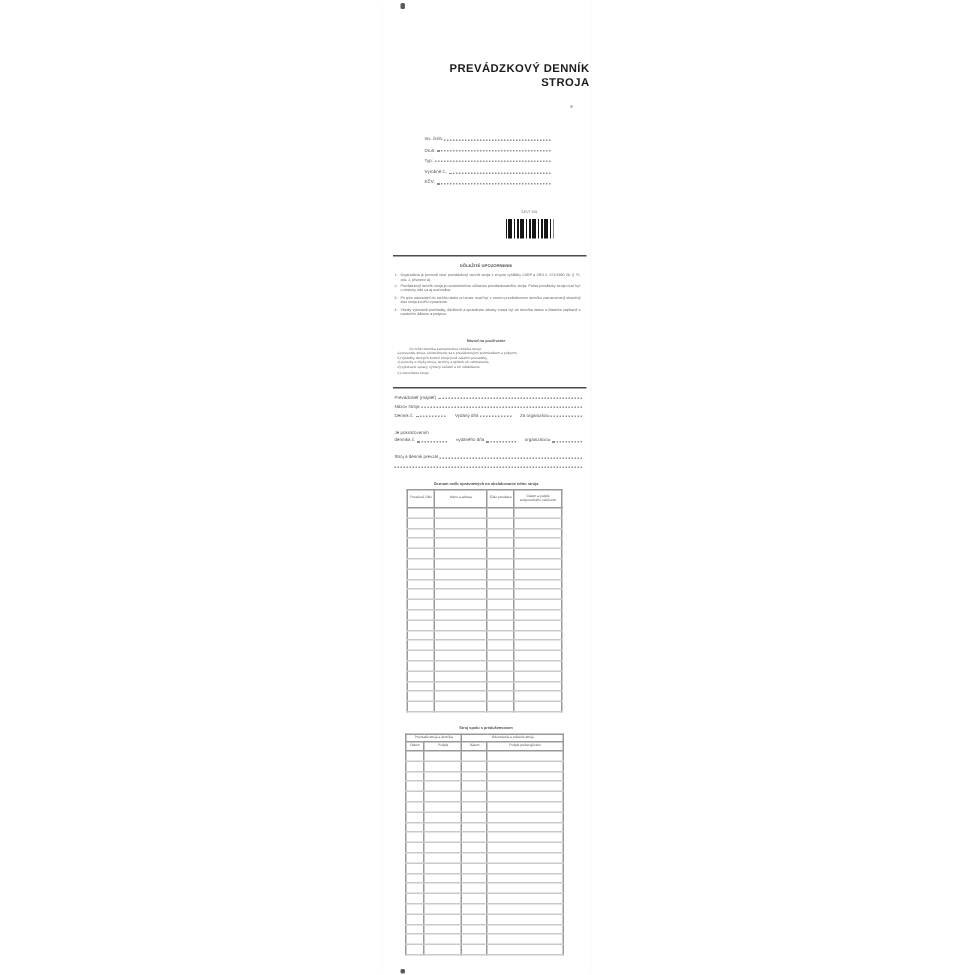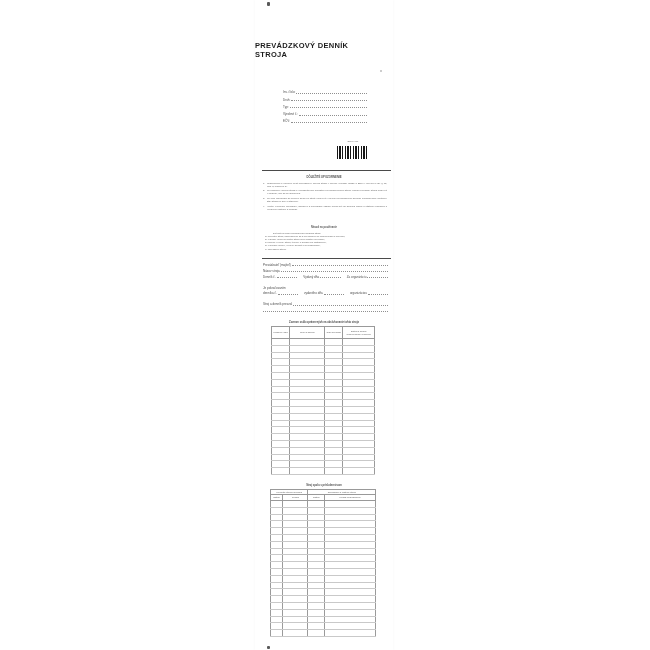--- a/index.html
+++ b/index.html
@@ -9,21 +9,21 @@
   }
   #sheet{
     position:absolute;left:255px;top:0;width:138px;height:650px;background:#fff;
     box-shadow:0 0 3px rgba(0,0,0,0.04);
   }
   .abs{position:absolute;}
   
   .speck{position:absolute;background:#5a5a5a;border-radius:1px;}
   
   .doc-title{
-    left:0;top:41px;width:138px;text-align:left;
+    left:0;top:41px;width:138px;text-align:right;
     font-size:7.5px;line-height:9px;font-weight:bold;letter-spacing:.3px;color:#1c1c1c;
   }
   
   .idfields{left:28px;top:87px;width:84px;}
   .frow{display:flex;align-items:flex-end;height:7.3px;font-size:3px;color:#4f4f4f;}
   .frow .lbl{white-space:nowrap;margin-right:1px;}
   .dots{flex:1;border-bottom:1px dotted #8f8f8f;margin-bottom:0.5px;min-width:4px;}
   
   .bc-label{left:78px;top:140px;width:40px;text-align:center;font-size:2.4px;color:#6a6a6a;}
   .barcode{

